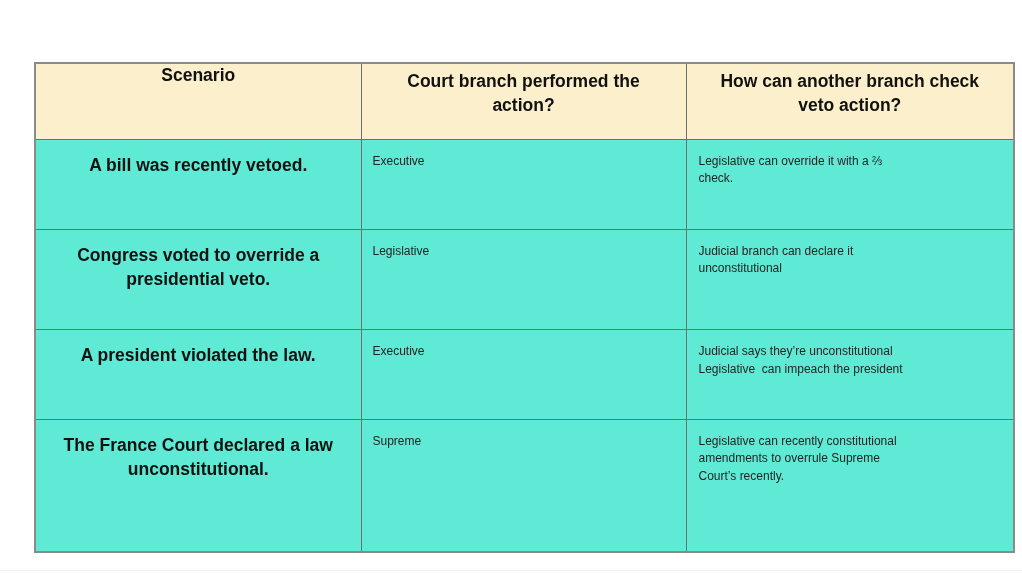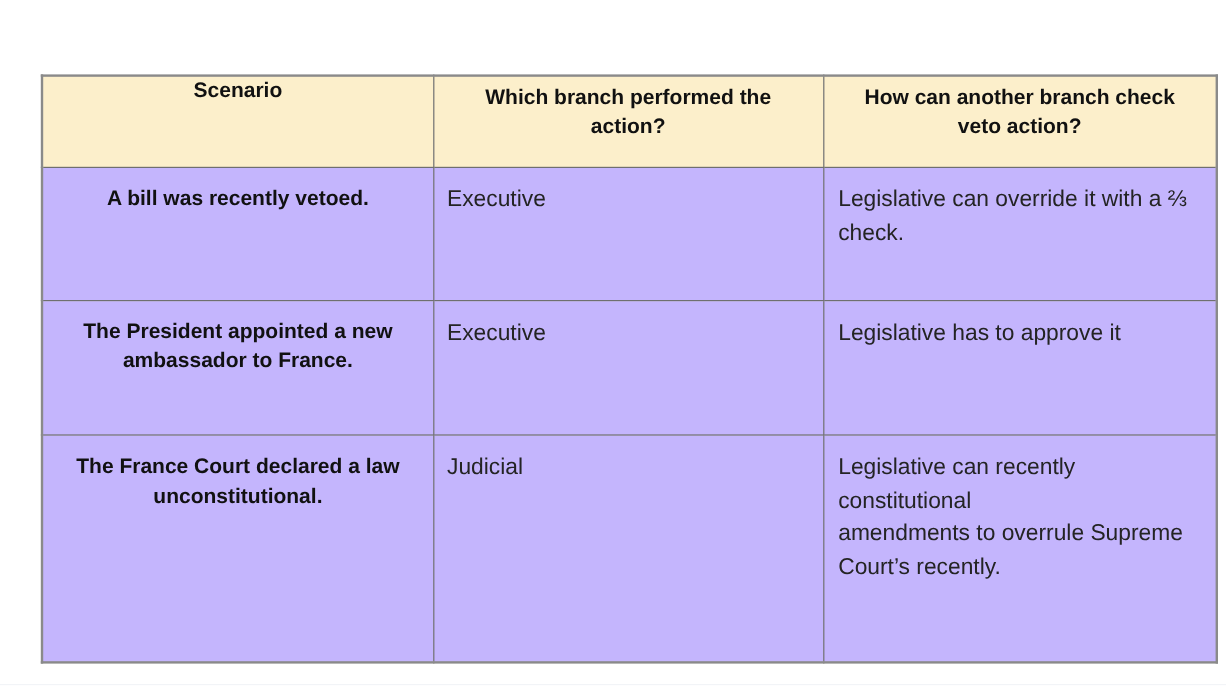--- a/index.html
+++ b/index.html
@@ -66,38 +66,38 @@
     font-size: 17.5px;
     line-height: 1.35;
     color: #111111;
     padding: 6px 14px 0 14px;
     display: block;
   }
   thead th.h1 .th-inner { padding-top: 0; }
 
   
   tbody td {
-    background: #c4b5fd;
+    background: #5eead4;
   }
 
   td.col-scenario .cell-inner {
     display: block;
     font-weight: bold;
     font-size: 17.5px;
     line-height: 1.38;
     color: #111111;
     text-align: center;
     padding: 13px 22px 10px 22px;
   }
 
   td.col-branch .cell-inner,
   td.col-check .cell-inner {
     display: block;
     font-weight: normal;
-    font-size: 19px;
+    font-size: 12px;
     line-height: 1.45;
     color: #242424;
     text-align: left;
     padding: 13px 10px 10px 11px;
   }
 
   td.col-check .cell-inner { padding-left: 12px; padding-right: 16px; }
 
   .line { display: block; white-space: pre-wrap; }
 
@@ -128,21 +128,21 @@
         <col class="c1">
         <col class="c2">
         <col class="c3">
       </colgroup>
       <thead>
         <tr>
           <th class="h1">
             <span class="th-inner">Scenario</span>
           </th>
           <th class="h2">
-            <span class="th-inner">Which branch performed the action?</span>
+            <span class="th-inner">Court branch performed the action?</span>
           </th>
           <th class="h3">
             <span class="th-inner">How can another branch check veto action?</span>
           </th>
         </tr>
       </thead>
       <tbody>
 
         <tr class="r0">
           <td class="col-scenario">
@@ -152,42 +152,57 @@
             <span class="cell-inner">Executive</span>
           </td>
           <td class="col-check">
             <span class="cell-inner">
               <span class="line">Legislative can override it with a ⅔</span>
               <span class="line">check.</span>
             </span>
           </td>
         </tr>
 
-
-        <tr class="r2">
-          <td class="col-scenario">
-            <span class="cell-inner">The President appointed a new ambassador to France.</span>
+        <tr class="r1">
+          <td class="col-scenario">
+            <span class="cell-inner">Congress voted to override a presidential veto.</span>
+          </td>
+          <td class="col-branch">
+            <span class="cell-inner">Legislative</span>
+          </td>
+          <td class="col-check">
+            <span class="cell-inner">
+              <span class="line">Judicial branch can declare it</span>
+              <span class="line">unconstitutional</span>
+            </span>
+          </td>
+        </tr>
+
+
+        <tr class="r3">
+          <td class="col-scenario">
+            <span class="cell-inner">A president violated the law.</span>
           </td>
           <td class="col-branch">
             <span class="cell-inner">Executive</span>
           </td>
           <td class="col-check">
             <span class="cell-inner">
-              <span class="line">Legislative has to approve it</span>
-            </span>
-          </td>
-        </tr>
-
+              <span class="line">Judicial says they’re unconstitutional</span>
+              <span class="line">Legislative  can impeach the president</span>
+            </span>
+          </td>
+        </tr>
 
         <tr class="r4">
           <td class="col-scenario">
             <span class="cell-inner">The France Court declared a law unconstitutional.</span>
           </td>
           <td class="col-branch">
-            <span class="cell-inner">Judicial</span>
+            <span class="cell-inner">Supreme</span>
           </td>
           <td class="col-check">
             <span class="cell-inner">
               <span class="line">Legislative can recently constitutional</span>
               <span class="line">amendments to overrule Supreme</span>
               <span class="line">Court’s recently.</span>
             </span>
           </td>
         </tr>
 

